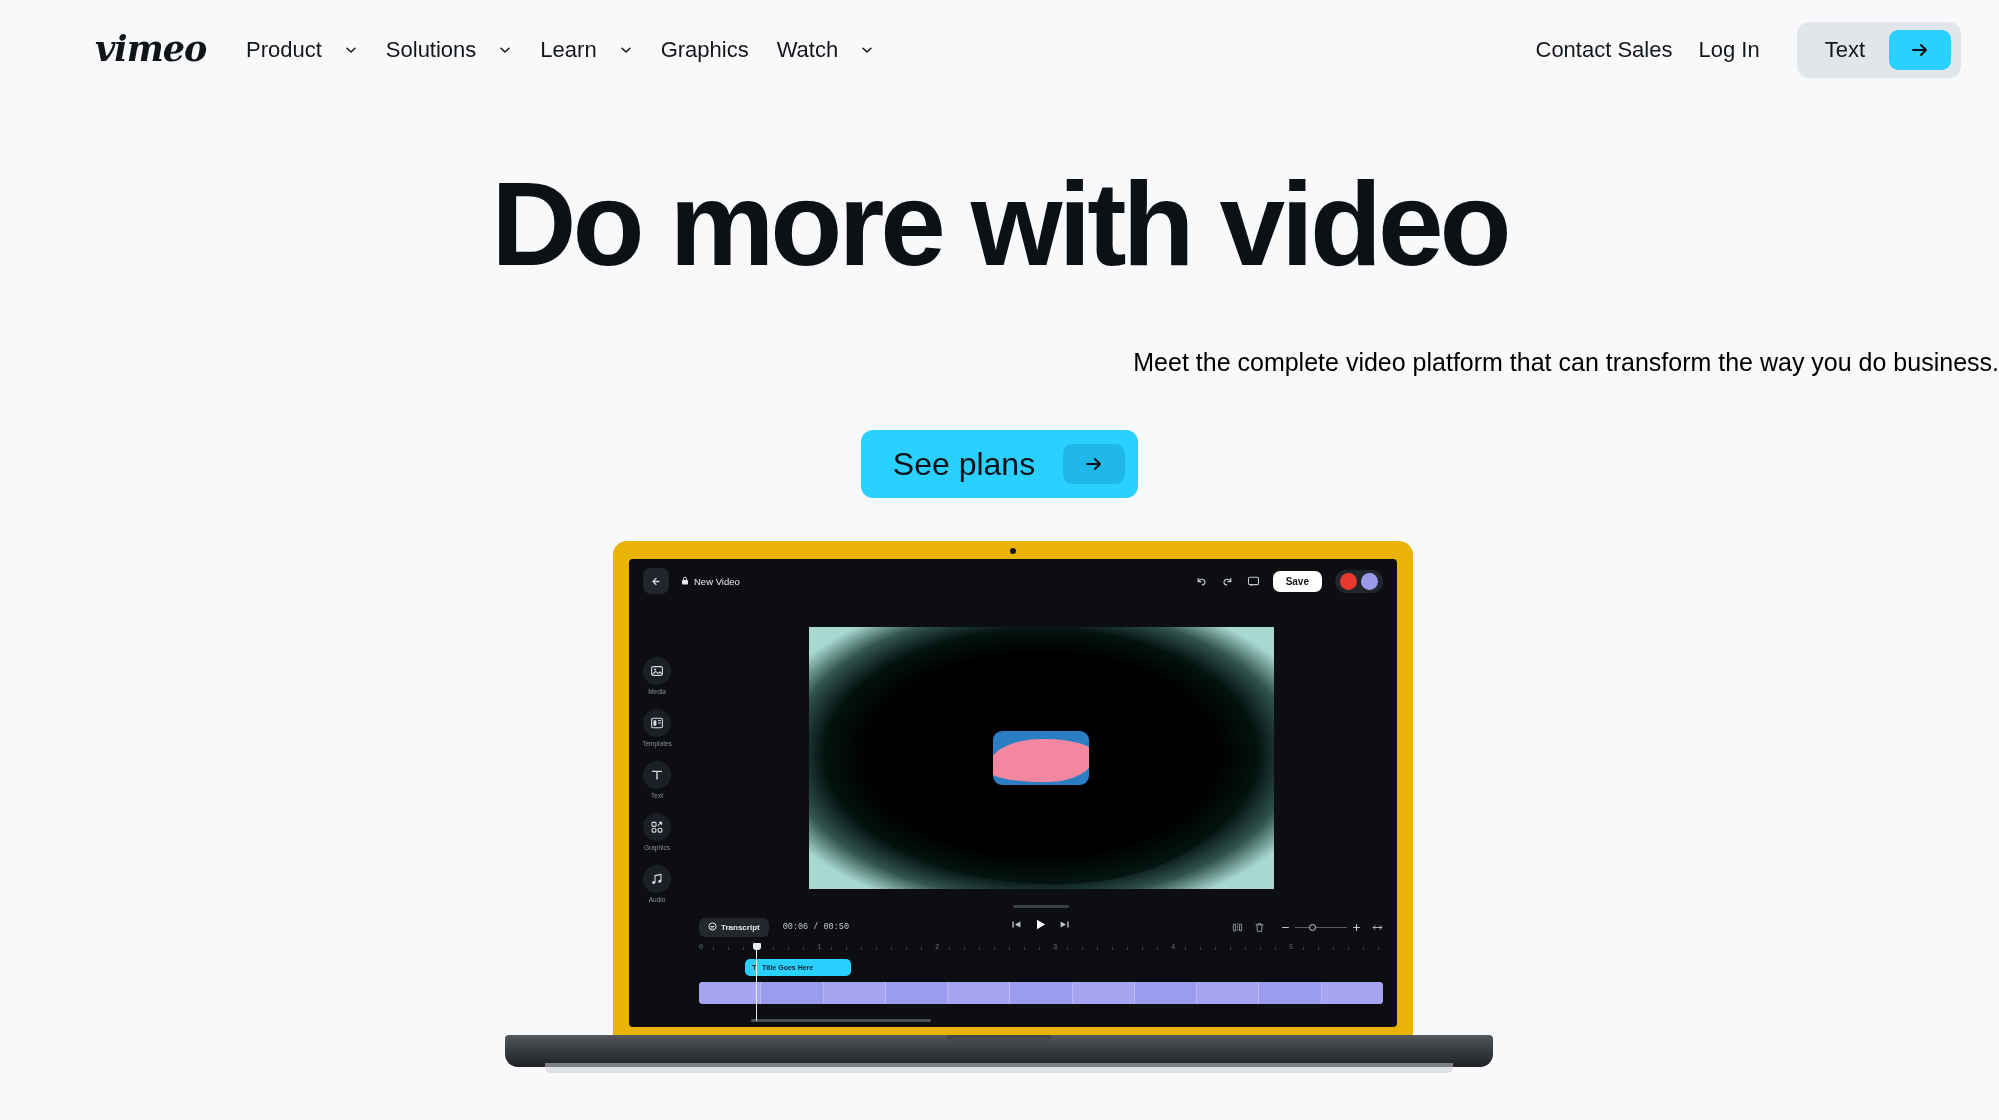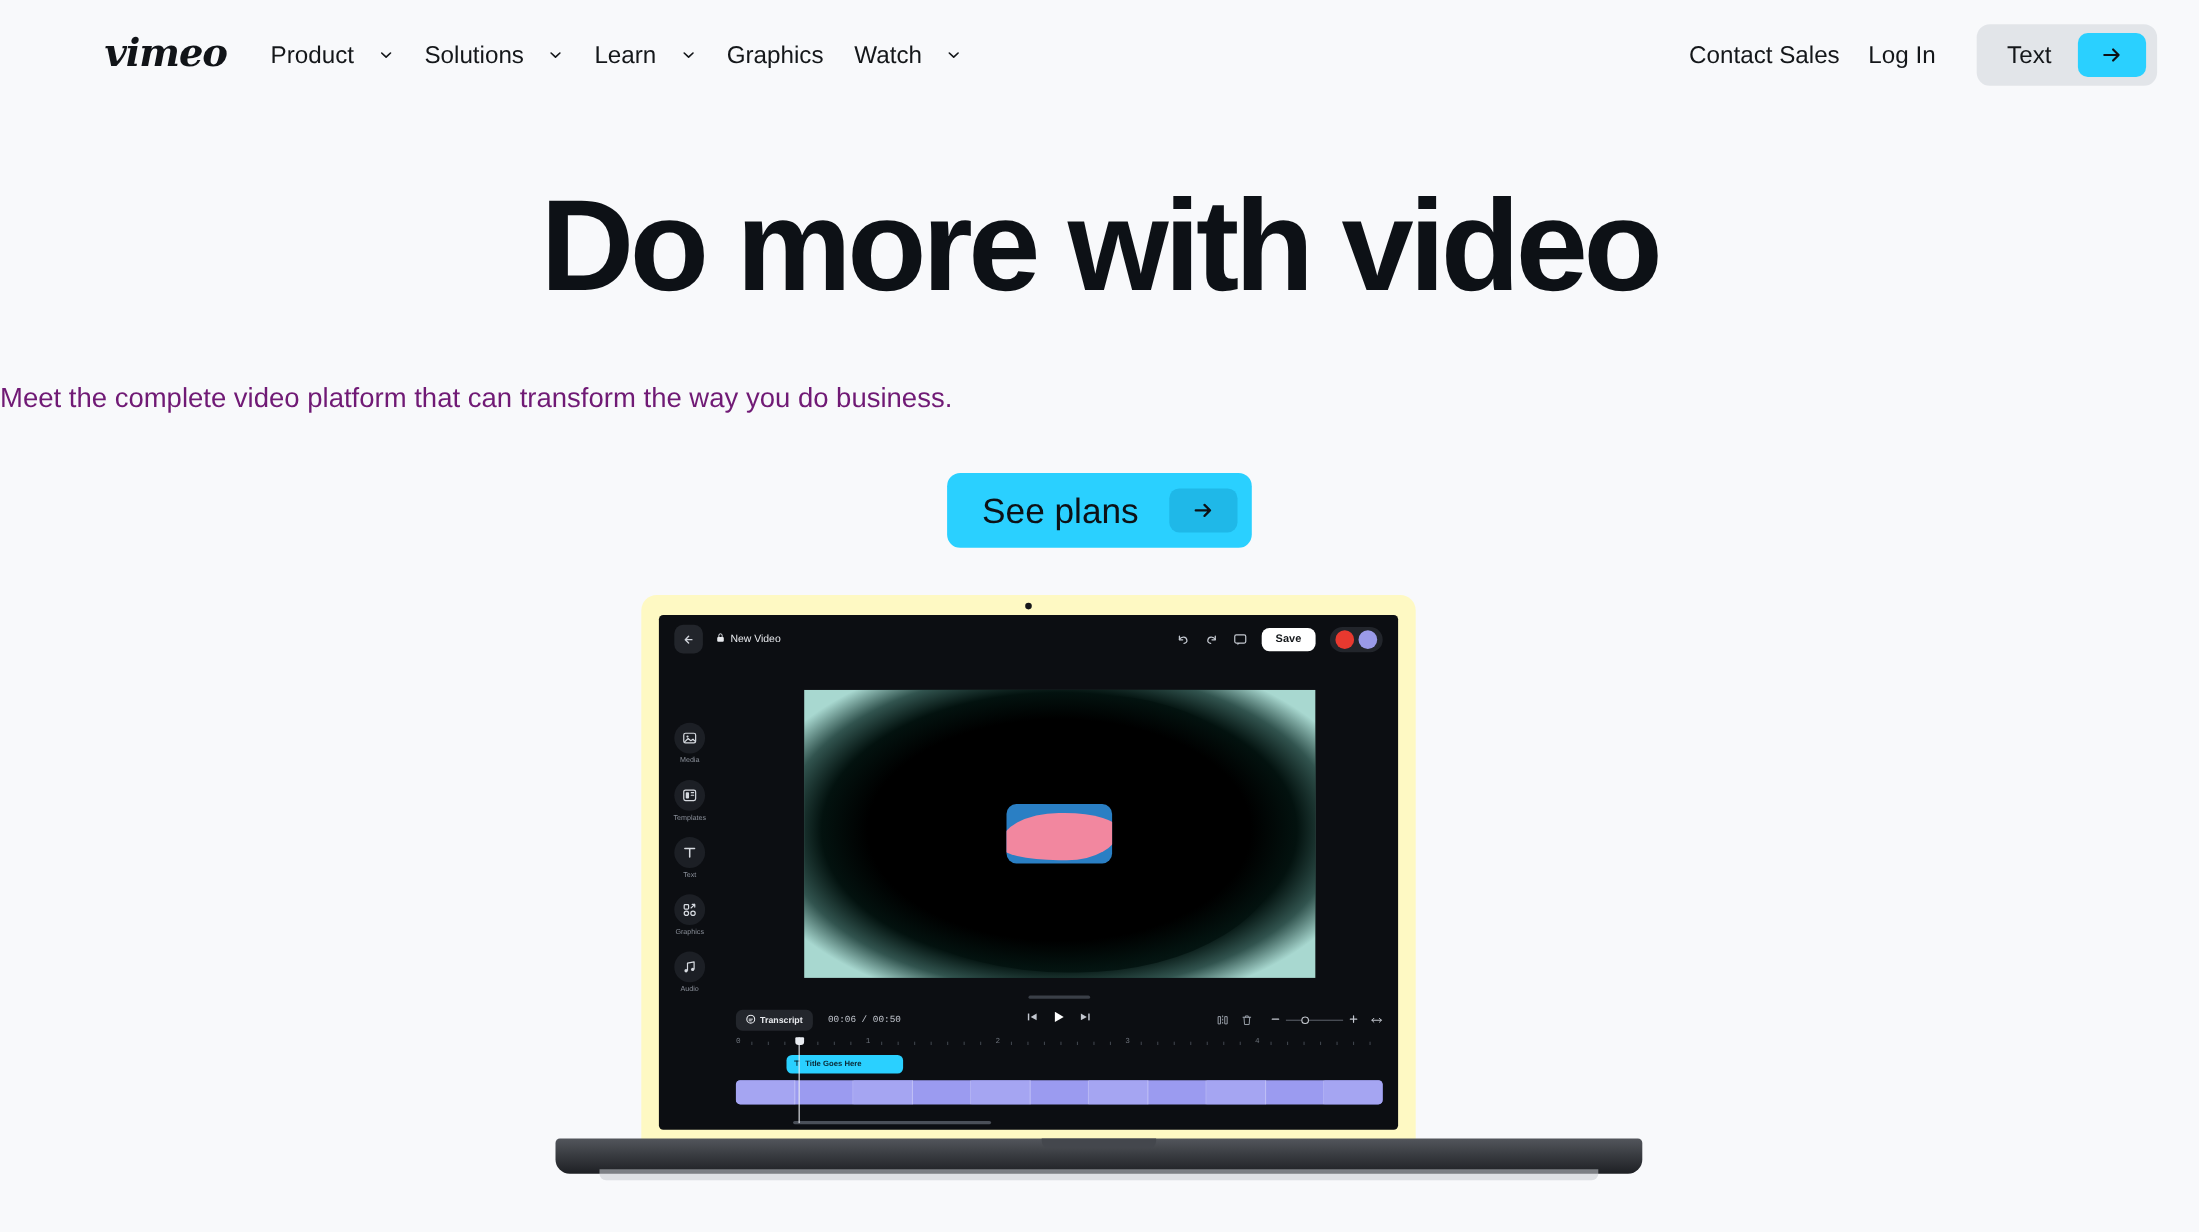--- a/index.html
+++ b/index.html
@@ -64,22 +64,22 @@
   
   .hero { position:absolute; top:0; left:0; width:1999px; }
   .hero-title {
     position:absolute; top:165px; left:0; width:1999px;
     text-align:center;
     font-size:118px; font-weight:bold; letter-spacing:-4px;
     color:#0d1116; line-height:1.0;
   }
   .hero-sub {
     position:absolute; top:348px; left:0; width:1999px;
-    text-align:left;
-    font-size:25px; font-weight:400; color:#701a75;
+    text-align:right;
+    font-size:25px; font-weight:400; color:#000000;
   }
   .cta-row {
     position:absolute; top:430px; left:0; width:1999px;
     display:flex; justify-content:center; align-items:flex-start; gap:8px;
   }
   .btn-primary {
     background:#2ad0ff; border-radius:12px;
     height:68px; display:flex; align-items:center;
     padding:0 13px 0 0; cursor:pointer;
   }
@@ -94,22 +94,22 @@
     margin-top:3px;
   }
   .btn-secondary .lbl {
     font-size:24px; font-weight:500; color:#14171a;
     padding:0 22px 0 30px; white-space:nowrap;
   }
 
   
   .laptop { position:absolute; top:541px; left:0; width:1999px; height:579px; }
   .lid {
-    position:absolute; left:583px; top:0; width:704px; height:500px;
-    background:#fef9c3; border-radius:14px 14px 4px 4px;
+    position:absolute; left:613px; top:0; width:800px; height:500px;
+    background:#eab308; border-radius:14px 14px 4px 4px;
     padding:18px 16px 14px 16px;
   }
   .camera {
     position:absolute; left:50%; top:7px; width:6px; height:6px;
     margin-left:-3px; border-radius:50%; background:#15171a;
   }
   .screen {
     width:100%; height:100%;
     background:#0c0e12; border-radius:4px;
     position:relative; overflow:hidden;

